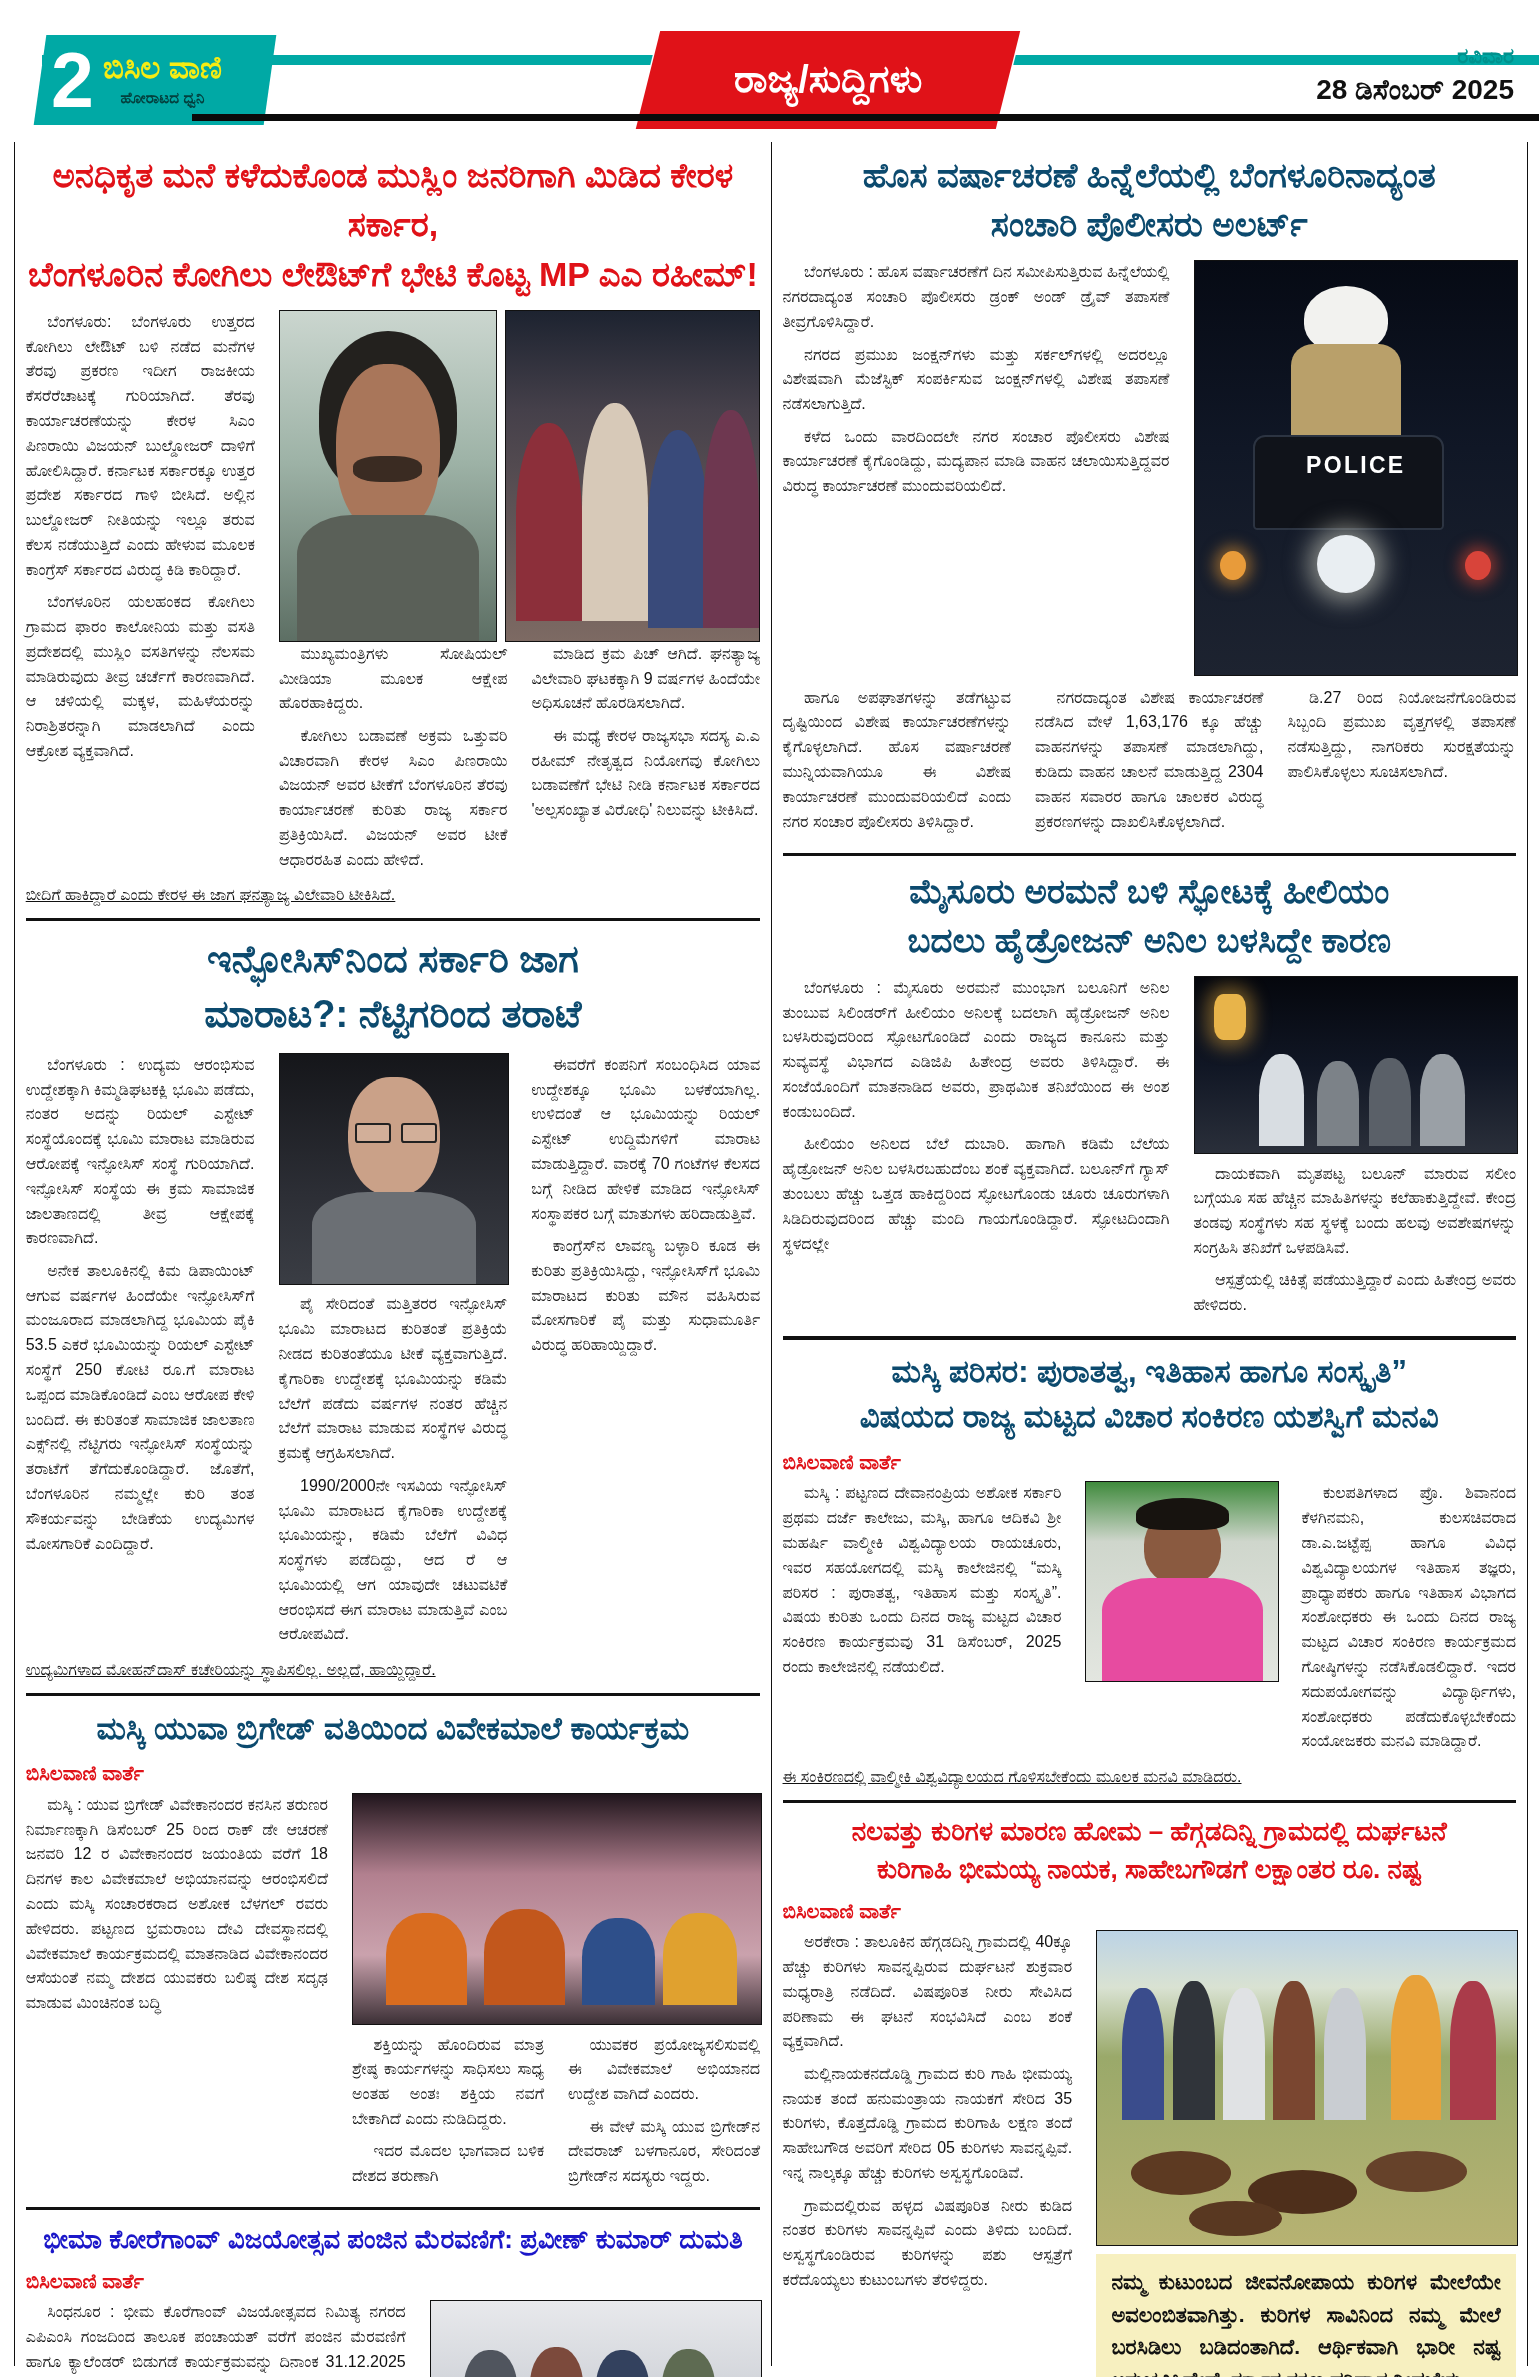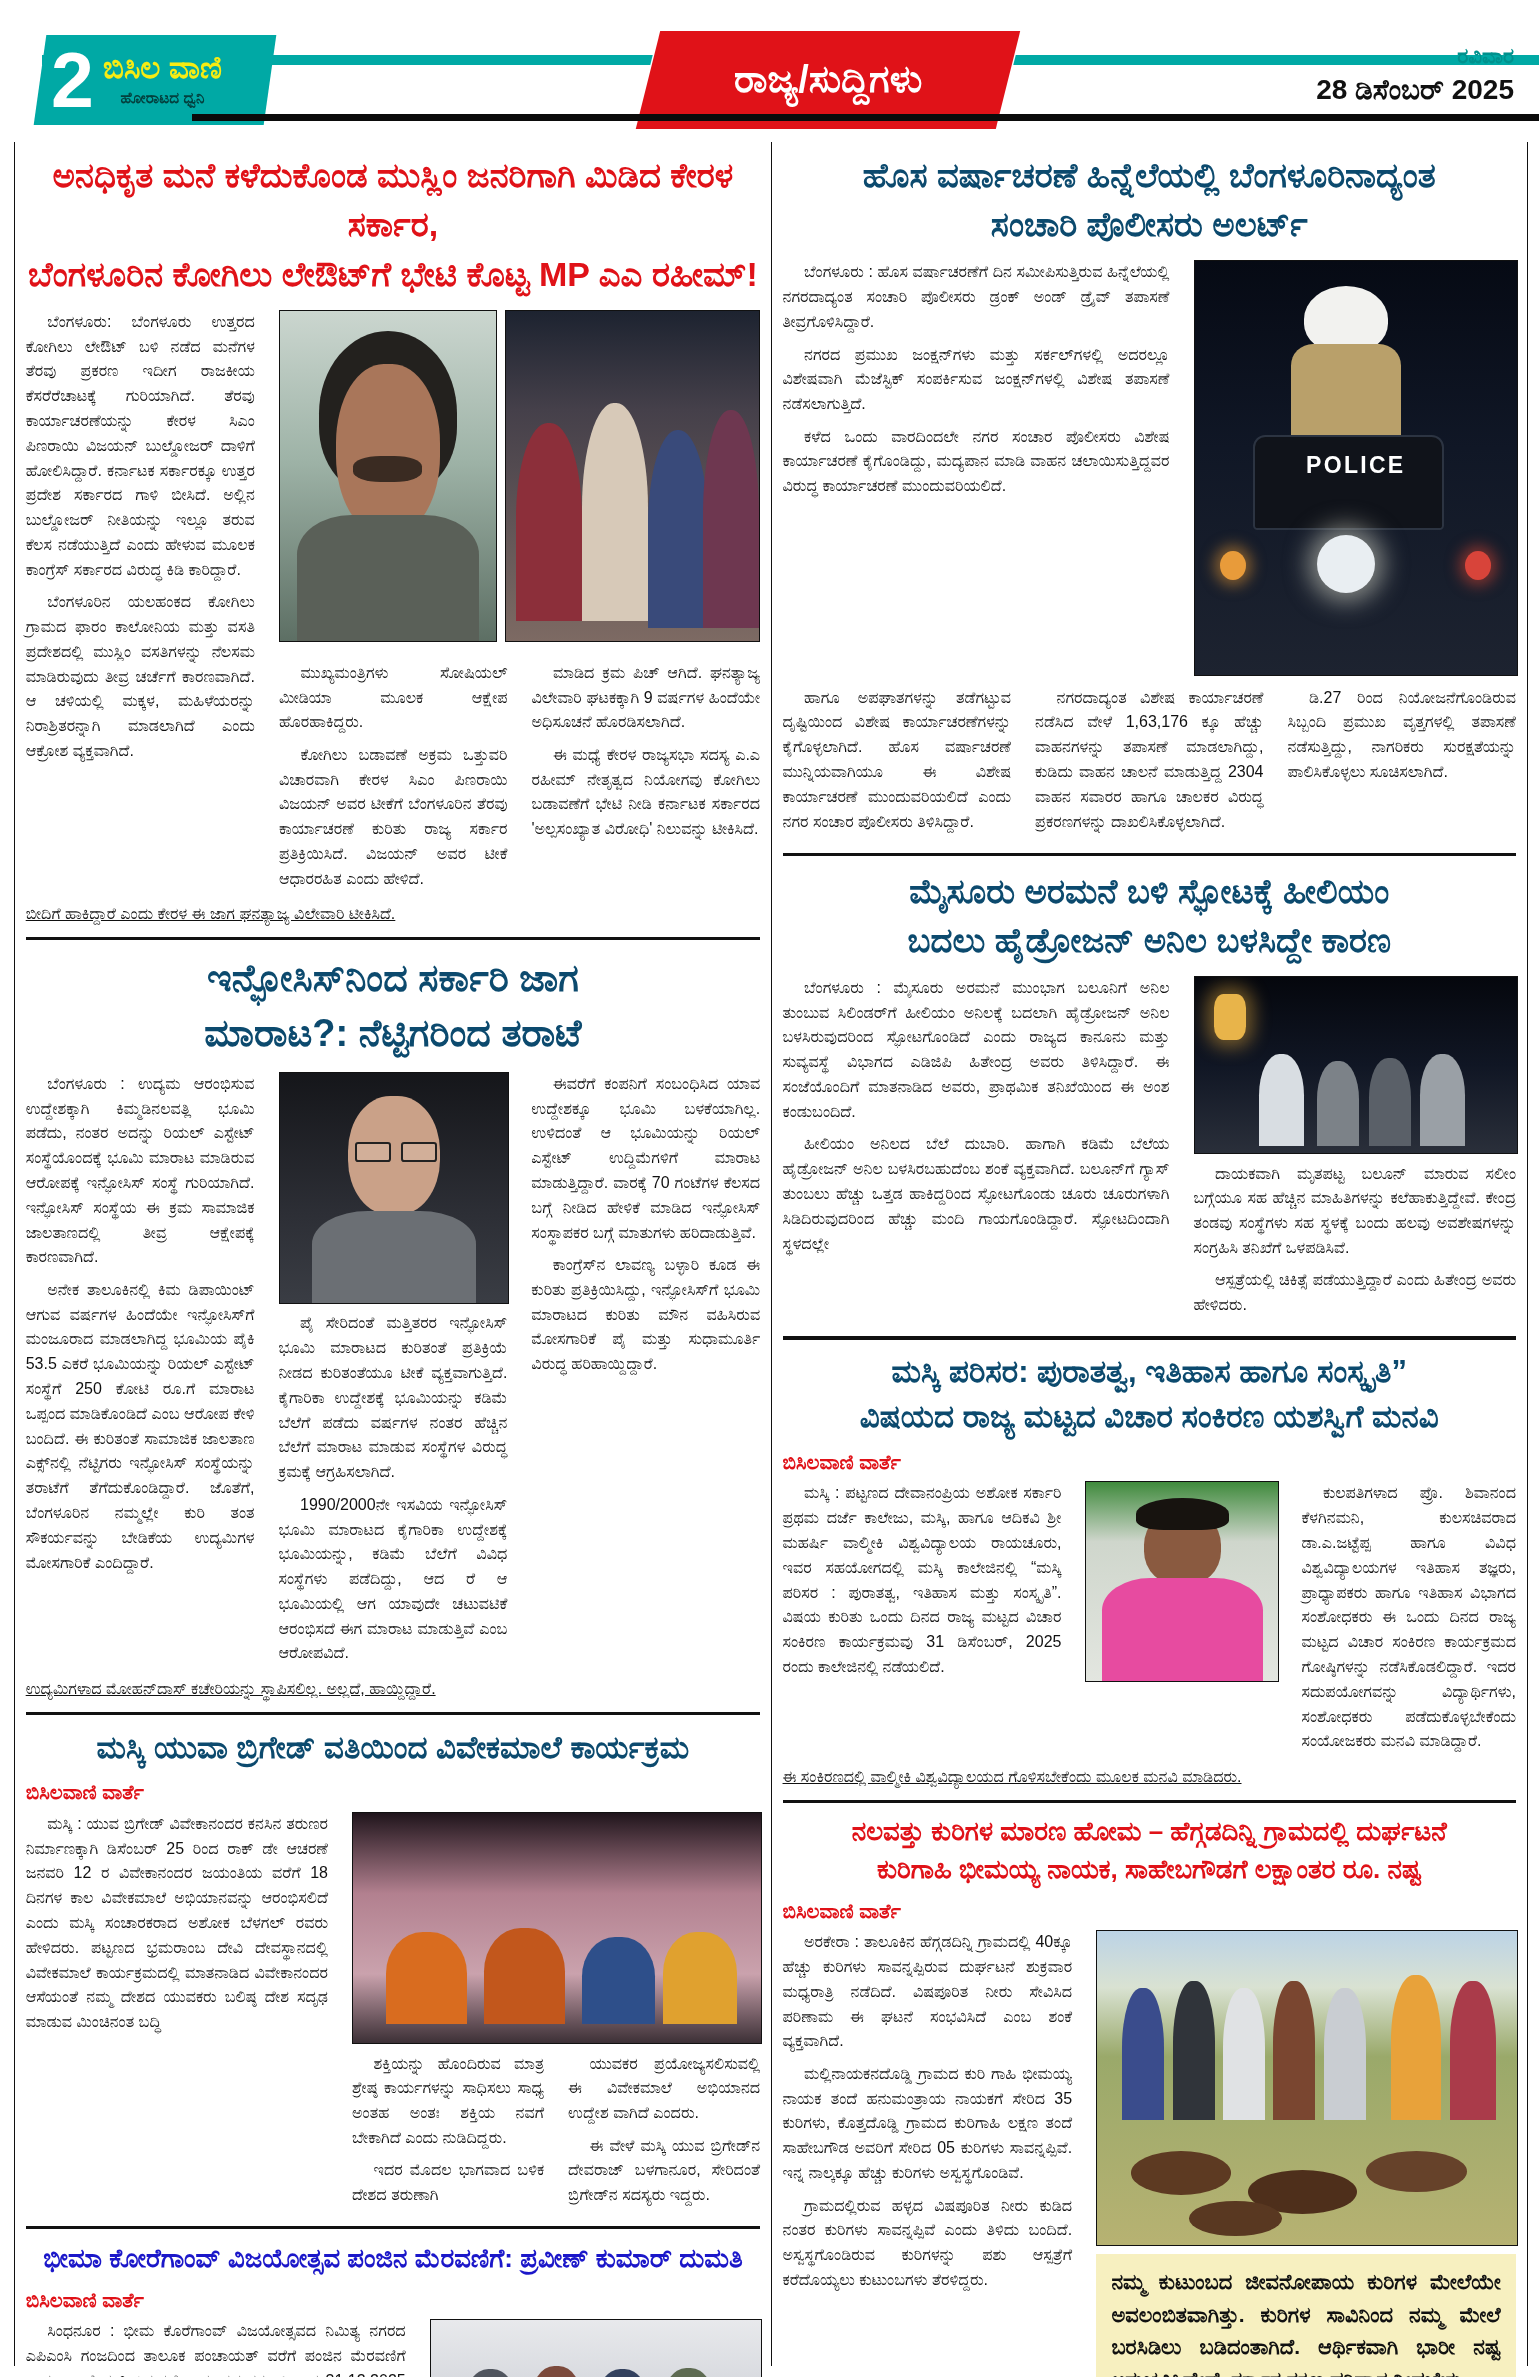--- a/index.html
+++ b/index.html
@@ -96,21 +96,21 @@
                 <div class="ph-layer" style="left:8%;top:62%;width:84%;height:40%;background:#5a6058;border-radius:30% 30% 0 0;"></div>
               </div>
               <div class="photo" style="width:54%;height:330px;">
                 <div class="ph-layer" style="inset:0;background:linear-gradient(180deg,#1d2330 0%,#45404a 30%,#7d6a63 100%);"></div>
                 <div class="ph-layer" style="left:4%;top:34%;width:26%;height:60%;background:#8c2f3a;border-radius:48% 48% 0 0;"></div>
                 <div class="ph-layer" style="left:30%;top:28%;width:26%;height:66%;background:#d7c9b8;border-radius:48% 48% 0 0;"></div>
                 <div class="ph-layer" style="left:56%;top:36%;width:24%;height:60%;background:#394a7a;border-radius:48% 48% 0 0;"></div>
                 <div class="ph-layer" style="left:78%;top:30%;width:22%;height:66%;background:#6e3750;border-radius:48% 48% 0 0;"></div>
               </div>
             </div>
-            <div class="cols" style="margin-top:19px;">
+            <div class="cols" style="margin-top:0;">
               <div class="col body-txt">
                 <p>ಮುಖ್ಯಮಂತ್ರಿಗಳು ಸೋಷಿಯಲ್ ಮೀಡಿಯಾ ಮೂಲಕ ಆಕ್ಷೇಪ ಹೊರಹಾಕಿದ್ದರು.</p>
                 <p>ಕೋಗಿಲು ಬಡಾವಣೆ ಅಕ್ರಮ ಒತ್ತುವರಿ ವಿಚಾರವಾಗಿ ಕೇರಳ ಸಿಎಂ ಪಿಣರಾಯಿ ವಿಜಯನ್ ಅವರ ಟೀಕೆಗೆ ಬೆಂಗಳೂರಿನ ತೆರವು ಕಾರ್ಯಾಚರಣೆ ಕುರಿತು ರಾಜ್ಯ ಸರ್ಕಾರ ಪ್ರತಿಕ್ರಿಯಿಸಿದೆ. ವಿಜಯನ್ ಅವರ ಟೀಕೆ ಆಧಾರರಹಿತ ಎಂದು ಹೇಳಿದೆ.</p>
               </div>
               <div class="col body-txt">
                 <p>ಮಾಡಿದ ಕ್ರಮ ಪಿಚ್ ಆಗಿದೆ. ಘನತ್ಯಾಜ್ಯ ವಿಲೇವಾರಿ ಘಟಕಕ್ಕಾಗಿ 9 ವರ್ಷಗಳ ಹಿಂದೆಯೇ ಅಧಿಸೂಚನೆ ಹೊರಡಿಸಲಾಗಿದೆ.</p>
                 <p>ಈ ಮಧ್ಯೆ ಕೇರಳ ರಾಜ್ಯಸಭಾ ಸದಸ್ಯ ಎ.ಎ ರಹೀಮ್ ನೇತೃತ್ವದ ನಿಯೋಗವು ಕೋಗಿಲು ಬಡಾವಣೆಗೆ ಭೇಟಿ ನೀಡಿ ಕರ್ನಾಟಕ ಸರ್ಕಾರದ 'ಅಲ್ಪಸಂಖ್ಯಾತ ವಿರೋಧಿ' ನಿಲುವನ್ನು ಟೀಕಿಸಿದೆ.</p>
               </div>
             </div>
           </div>
@@ -119,21 +119,21 @@
       </div>
       <div class="rule"></div>
 
       <div>
         <div class="hl hl-xl blk">
           <span class="ln">ಇನ್ಫೋಸಿಸ್‌ನಿಂದ ಸರ್ಕಾರಿ ಜಾಗ</span>
           <span class="ln">ಮಾರಾಟ?: ನೆಟ್ಟಿಗರಿಂದ ತರಾಟೆ</span>
         </div>
         <div class="cols">
           <div class="col body-txt">
-            <p>ಬೆಂಗಳೂರು : ಉದ್ಯಮ ಆರಂಭಿಸುವ ಉದ್ದೇಶಕ್ಕಾಗಿ ಕಿಮ್ಮಡಿನಲವತ್ಲಿ ಭೂಮಿ ಪಡೆದು, ನಂತರ ಅದನ್ನು ರಿಯಲ್ ಎಸ್ಟೇಟ್ ಸಂಸ್ಥೆಯೊಂದಕ್ಕೆ ಭೂಮಿ ಮಾರಾಟ ಮಾಡಿರುವ ಆರೋಪಕ್ಕೆ ಇನ್ಫೋಸಿಸ್ ಸಂಸ್ಥೆ ಗುರಿಯಾಗಿದೆ. ಇನ್ಫೋಸಿಸ್ ಸಂಸ್ಥೆಯ ಈ ಕ್ರಮ ಸಾಮಾಜಿಕ ಜಾಲತಾಣದಲ್ಲಿ ತೀವ್ರ ಆಕ್ಷೇಪಕ್ಕೆ ಕಾರಣವಾಗಿದೆ.</p>
+            <p>ಬೆಂಗಳೂರು : ಉದ್ಯಮ ಆರಂಭಿಸುವ ಉದ್ದೇಶಕ್ಕಾಗಿ ಕಿಮ್ಮಡಿಘಟಕಕ್ಲಿ ಭೂಮಿ ಪಡೆದು, ನಂತರ ಅದನ್ನು ರಿಯಲ್ ಎಸ್ಟೇಟ್ ಸಂಸ್ಥೆಯೊಂದಕ್ಕೆ ಭೂಮಿ ಮಾರಾಟ ಮಾಡಿರುವ ಆರೋಪಕ್ಕೆ ಇನ್ಫೋಸಿಸ್ ಸಂಸ್ಥೆ ಗುರಿಯಾಗಿದೆ. ಇನ್ಫೋಸಿಸ್ ಸಂಸ್ಥೆಯ ಈ ಕ್ರಮ ಸಾಮಾಜಿಕ ಜಾಲತಾಣದಲ್ಲಿ ತೀವ್ರ ಆಕ್ಷೇಪಕ್ಕೆ ಕಾರಣವಾಗಿದೆ.</p>
             <p>ಅನೇಕ ತಾಲೂಕಿನಲ್ಲಿ ಕಿಮ ಡಿಪಾಯಿಂಟ್ ಆಗುವ ವರ್ಷಗಳ ಹಿಂದೆಯೇ ಇನ್ಫೋಸಿಸ್‌ಗೆ ಮಂಜೂರಾದ ಮಾಡಲಾಗಿದ್ದ ಭೂಮಿಯ ಪೈಕಿ 53.5 ಎಕರೆ ಭೂಮಿಯನ್ನು ರಿಯಲ್ ಎಸ್ಟೇಟ್ ಸಂಸ್ಥೆಗೆ 250 ಕೋಟಿ ರೂ.ಗೆ ಮಾರಾಟ ಒಪ್ಪಂದ ಮಾಡಿಕೊಂಡಿದೆ ಎಂಬ ಆರೋಪ ಕೇಳಿ ಬಂದಿದೆ. ಈ ಕುರಿತಂತೆ ಸಾಮಾಜಿಕ ಜಾಲತಾಣ ಎಕ್ಸ್‌ನಲ್ಲಿ ನೆಟ್ಟಿಗರು ಇನ್ಫೋಸಿಸ್ ಸಂಸ್ಥೆಯನ್ನು ತರಾಟೆಗೆ ತೆಗೆದುಕೊಂಡಿದ್ದಾರೆ. ಜೊತೆಗೆ, ಬೆಂಗಳೂರಿನ ನಮ್ಮಲ್ಲೇ ಕುರಿ ತಂತ ಸೌಕರ್ಯವನ್ನು ಬೇಡಿಕೆಯ ಉದ್ಯಮಿಗಳ ಮೋಸಗಾರಿಕೆ ಎಂದಿದ್ದಾರೆ.</p>
           </div>
           <div class="col">
             <div class="photo" style="width:100%;height:230px;">
               <div class="ph-layer" style="inset:0;background:linear-gradient(180deg,#15161a 0%,#2c2e35 60%,#3a3d44 100%);"></div>
               <div class="ph-layer" style="left:30%;top:10%;width:40%;height:52%;background:#caa188;border-radius:46%;"></div>
               <div class="ph-layer" style="left:33%;top:30%;width:14%;height:7%;border:2.3px solid #222;border-radius:3.1px;background:rgba(255,255,255,.15);"></div>
               <div class="ph-layer" style="left:53%;top:30%;width:14%;height:7%;border:2.3px solid #222;border-radius:3.1px;background:rgba(255,255,255,.15);"></div>
               <div class="ph-layer" style="left:14%;top:60%;width:72%;height:42%;background:#6b6f74;border-radius:34% 34% 0 0;"></div>
             </div>

